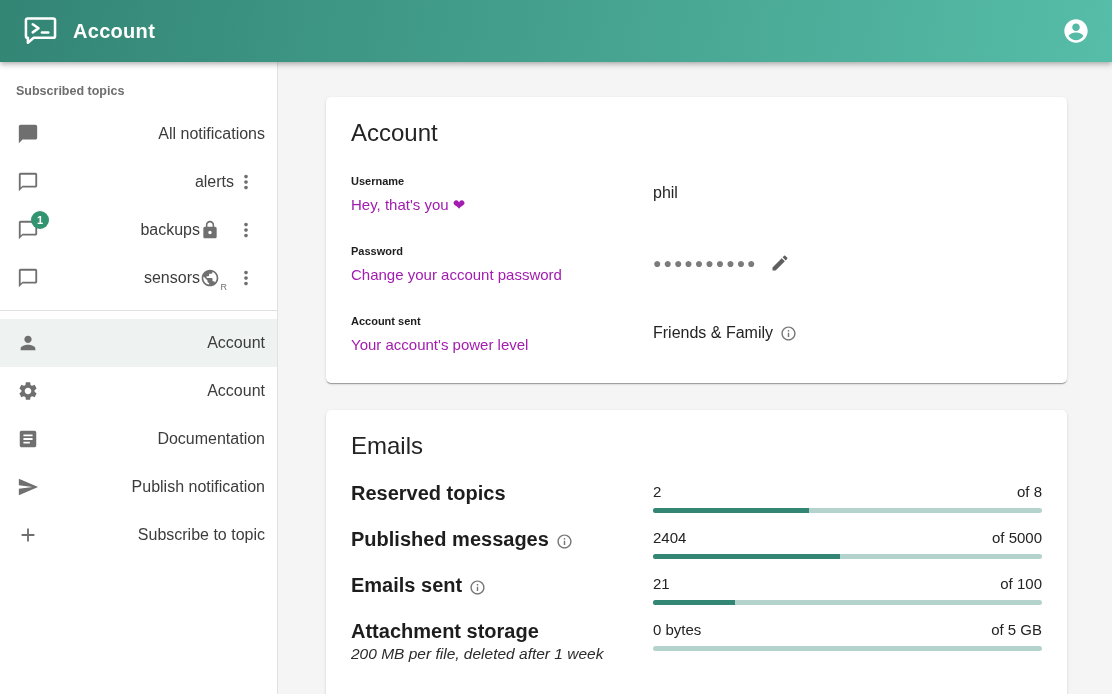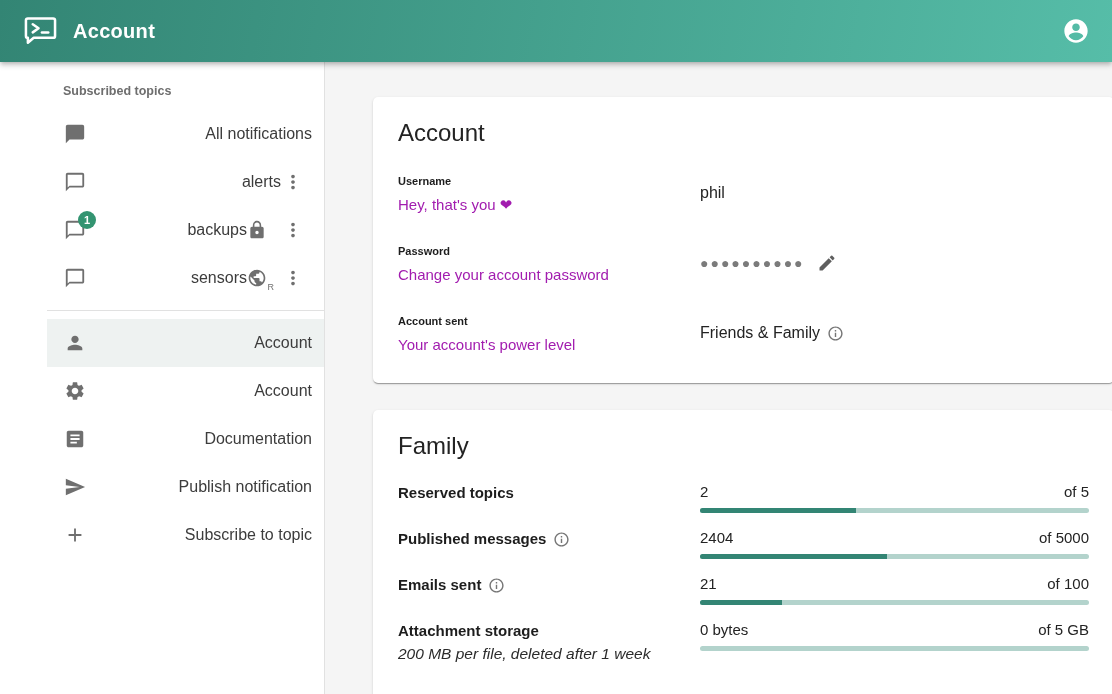--- a/index.html
+++ b/index.html
@@ -11,21 +11,21 @@
     height:62px; display:flex; align-items:center; padding:0 22px 0 24px;
     background:linear-gradient(100deg,#338574 0%,#56bda8 100%);
     box-shadow:0 2px 4px -1px rgba(0,0,0,.2),0 4px 5px 0 rgba(0,0,0,.14);
     position:relative; z-index:5; color:#fff;
   }
   .appbar .logo { width:33px; height:30px; flex:0 0 auto; }
   .appbar .title { font-size:20px; font-weight:700; margin-left:16px; letter-spacing:.3px; flex:1; }
   .appbar .account-btn { width:28px; height:28px; cursor:pointer; }
 
   
-  .shell { display:flex; height:632px;margin-left:47px; }
+  .shell { display:flex; height:632px; }
 
   
   .sidebar { width:278px; background:#fff; border-right:1px solid #e1e1e1; padding-top:6px; }
   .subheader { padding:16px 16px 12px; font-size:12.5px; font-weight:700; color:#6e6e6e; }
   .nav-item { height:48px; display:flex; align-items:center; padding:0 12px 0 17px;
     cursor:pointer; color:#3c3c3c; font-size:16px;text-align:right; }
   .nav-item .ni-icon { width:22px; height:22px; flex:0 0 auto; margin-right:12px; position:relative; color:#6f6f6f; }
   .nav-item .ni-label { flex:1; white-space:nowrap; overflow:hidden; }
   .nav-item.selected { background:#eef2f1; }
   .badge { position:absolute; top:-8px; right:-10px; min-width:18px; height:18px; border-radius:9px;
@@ -49,22 +49,22 @@
   .row-label { font-size:11px; font-weight:700; color:#1d1d1d; line-height:24px; }
   .row-sub { font-size:15px; color:#a21caf; line-height:24px; }
   .row-value { font-size:16px; color:#232323; display:flex; align-items:center; }
   .masked { color:#7b7b7b; font-size:14px; letter-spacing:2px; }
   .icon-btn { width:20px; height:20px; color:#5f5f5f; margin-left:12px; cursor:pointer; }
   .info-icon { width:17px; height:17px; color:#757575; margin-left:7px; flex:0 0 auto; }
 
   
   .meter-row { display:grid; grid-template-columns:302px 1fr; margin-bottom:15px; align-items:start; }
   .meter-label-wrap { padding-top:0; }
-  .meter-label { font-size:15px; font-weight:700; color:#1d1d1d; line-height:22px;
-    display:flex; align-items:center; }
+  .meter-label { font-size:20px; font-weight:700; color:#1d1d1d; line-height:22px;
+    display:flex; align-items:flex-end; }
   .meter-sub { font-size:15.5px; font-style:italic; color:#2b2b2b; line-height:24px; }
   .meter-right { }
   .meter-nums { display:flex; justify-content:space-between; font-size:15px; color:#232323; line-height:20px; }
   .progress { height:5px; background:#b3d3cc; border-radius:3px; margin-top:6px; overflow:hidden; }
   .progress-fill { height:100%; background:#338574; }
 
   svg { display:block; }
 </style>
 </head>
 <body>
@@ -239,32 +239,32 @@
           <span class="info-icon">
             <svg viewBox="0 0 24 24" fill="#757575">
                 <path d="M11 7h2v2h-2zm0 4h2v6h-2zm1-9C6.48 2 2 6.48 2 12s4.48 10 10 10 10-4.48 10-10S17.52 2 12 2zm0 18c-4.41 0-8-3.59-8-8s3.59-8 8-8 8 3.59 8 8-3.59 8-8 8z"></path>
               </svg>
           </span>
         </div>
       </div>
     </section>
 
     <section class="card">
-      <h2 class="card-title">Family</h2>
+      <h2 class="card-title">Emails</h2>
 
       <div class="meter-row">
         <div class="meter-label-wrap">
           <div class="meter-label">
             <span>Reserved topics</span>
           </div>
         </div>
         <div class="meter-right">
           <div class="meter-nums">
             <span>2</span>
-            <span>of 5</span>
+            <span>of 8</span>
           </div>
           <div class="progress">
             <div class="progress-fill" style="width: 40%;"></div>
           </div>
         </div>
       </div>
 
       <div class="meter-row">
         <div class="meter-label-wrap">
           <div class="meter-label">

